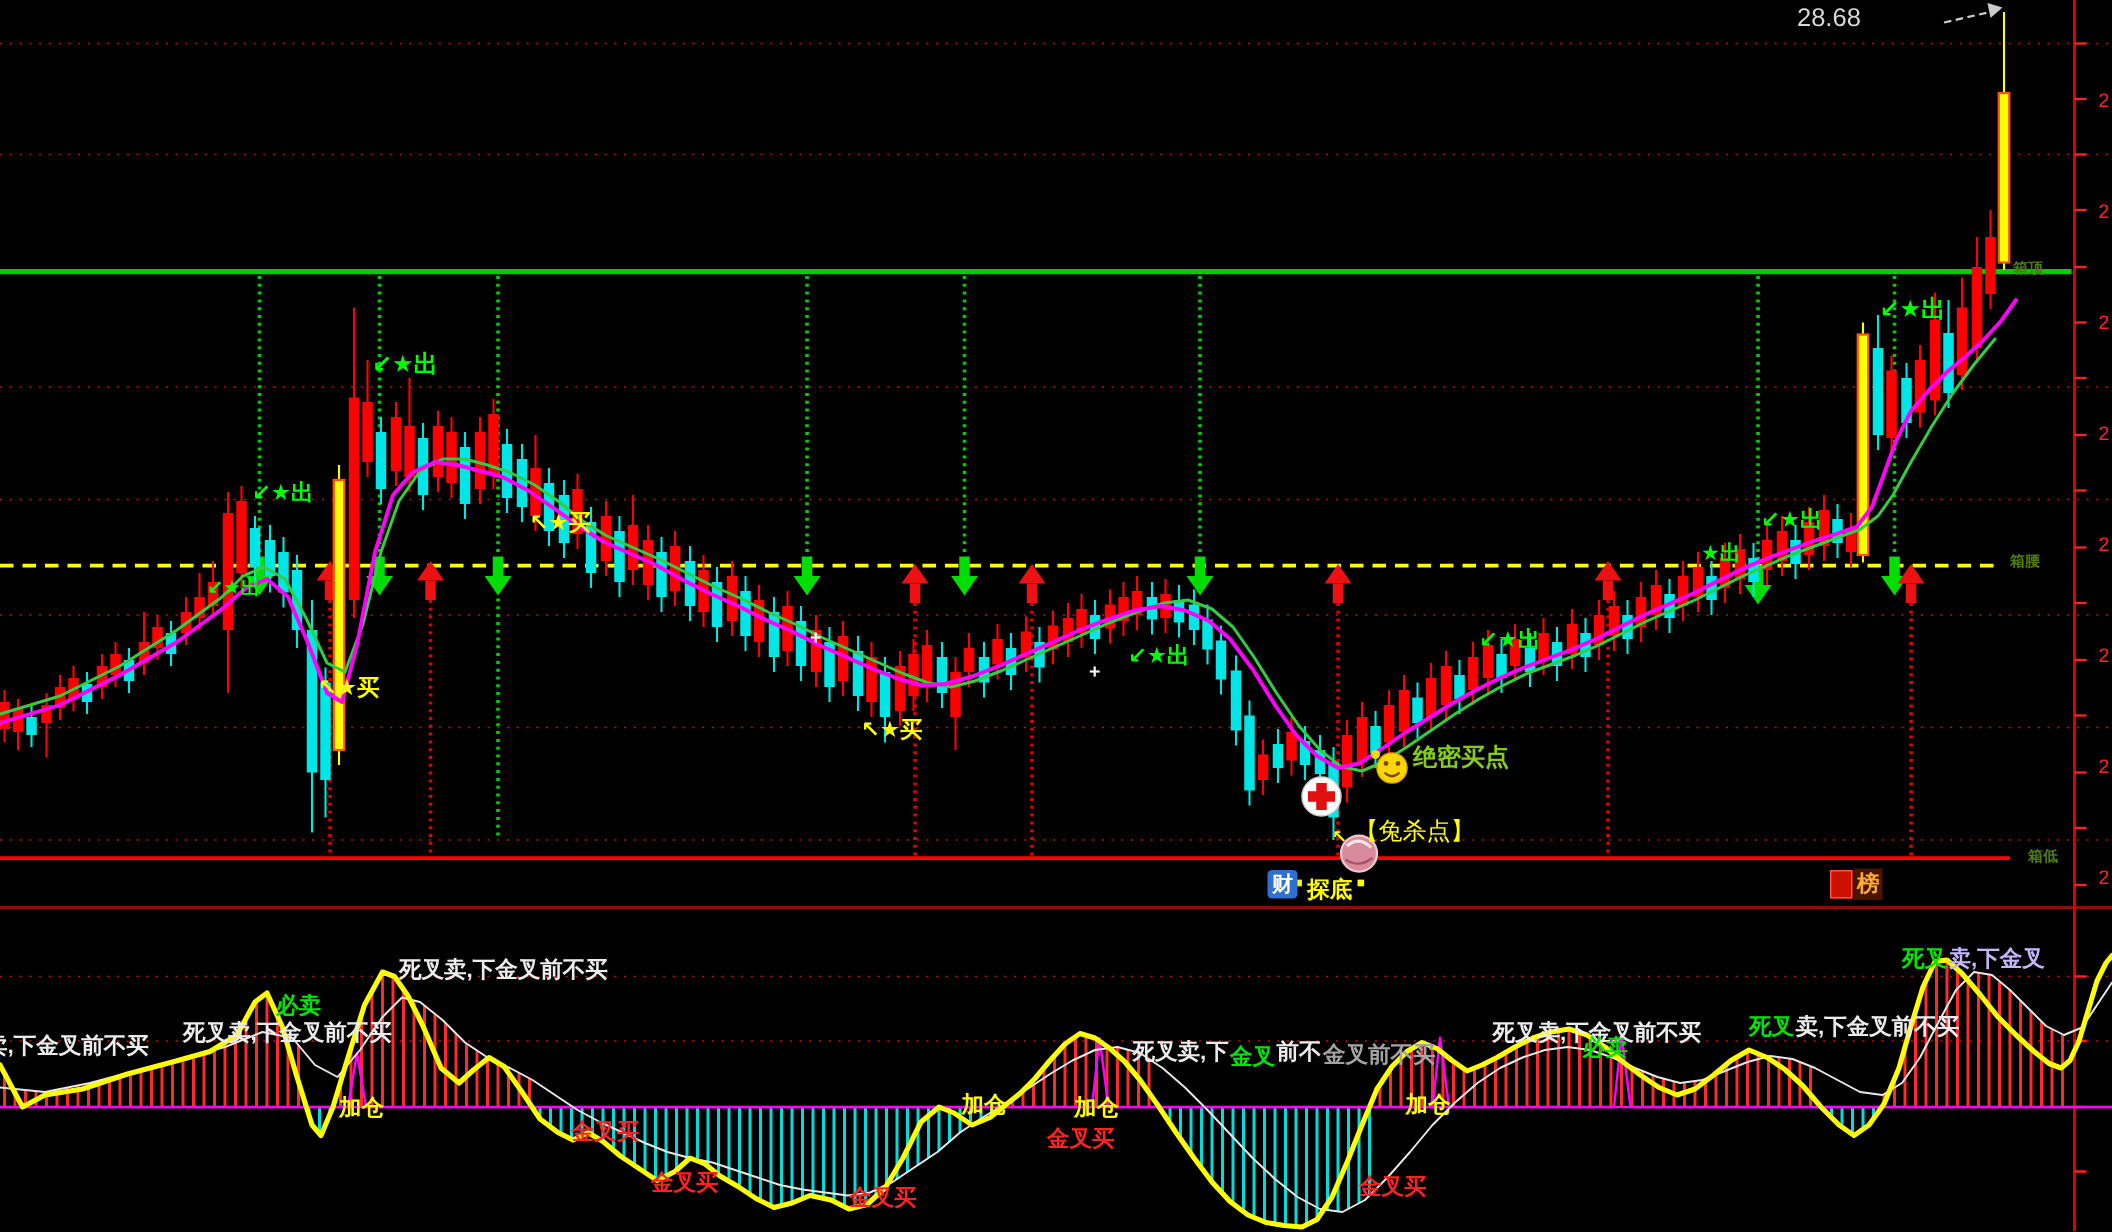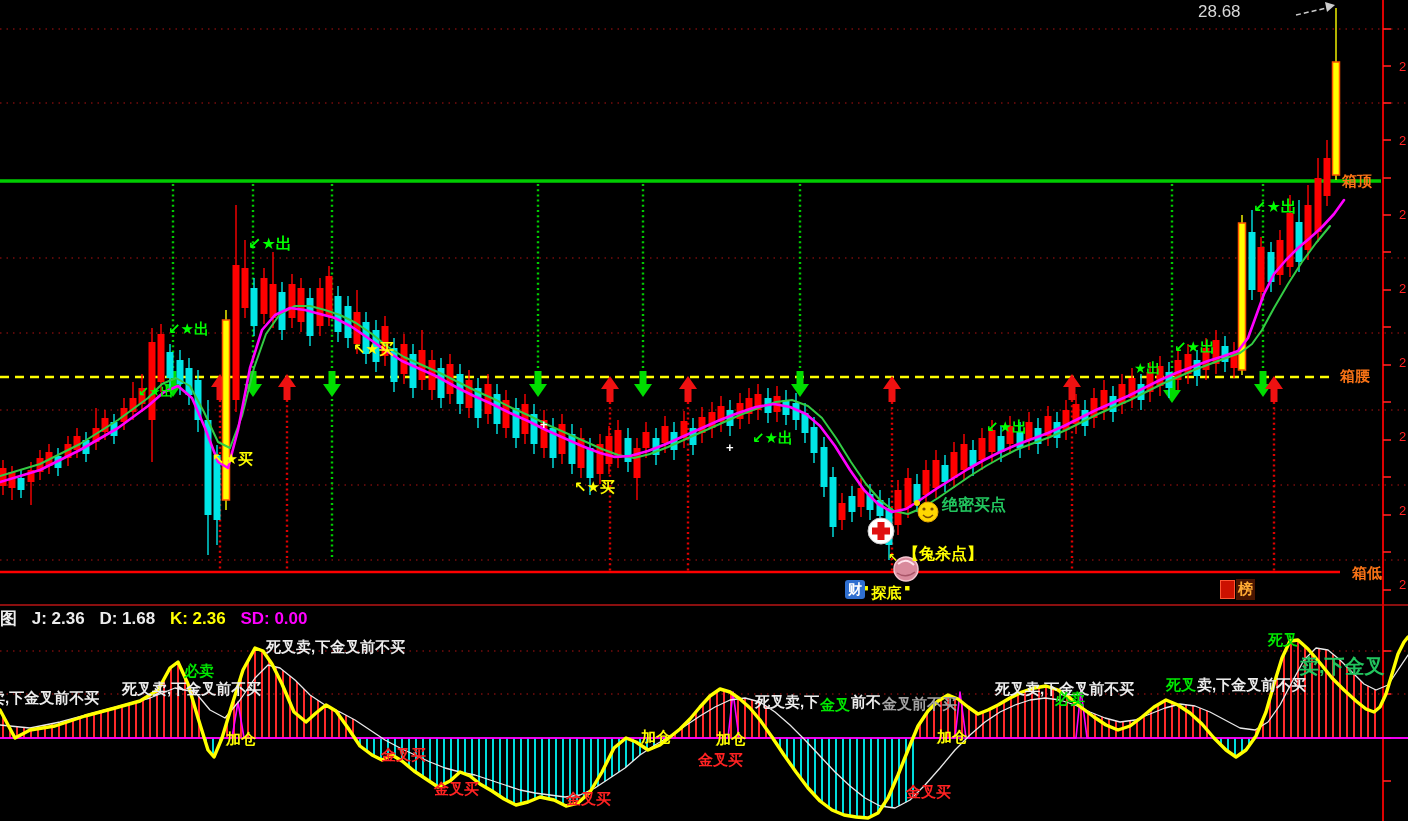--- a/index.html
+++ b/index.html
@@ -3,32 +3,32 @@
 <meta charset="utf-8">
 <style>
   html,body{margin:0;padding:0;background:#000;}
   .screen{position:relative;width:1408px;height:821px;background:#000;overflow:hidden;
           font-family:"Liberation Sans","DejaVu Sans",sans-serif;}
   #chart-svg{position:absolute;left:0;top:0;}
   .lbl{position:absolute;line-height:1;white-space:nowrap;font-weight:bold;}
   .kdj-header{position:absolute;left:0;top:607px;font-size:17px;font-weight:bold;letter-spacing:0;}
   .kdj-header span{margin-right:10px;}
   .price-label{position:absolute;left:1198px;top:2px;color:#d8d8d8;font-size:17px;font-weight:normal;}
-  .box-label{position:absolute;color:#f97316;font-size:15px;font-weight:bold;}
+  .box-label{position:absolute;color:#4d7c0f;font-size:10px;font-weight:bold;}
   .tag-cai{position:absolute;left:845px;top:580px;width:20px;height:19px;background:#2f6fd0;border-radius:3px;
            color:#fff;font-size:14px;font-weight:bold;text-align:center;line-height:19px;}
   .tag-bang{position:absolute;left:1220px;top:579px;display:flex;align-items:center;}
   .tag-bang .flame{width:13px;height:17px;background:#cc1100;border:1px solid #ff5533;margin-right:1px;}
   .tag-bang .bang-char{background:#4a1500;color:#ffaa33;font-size:15px;font-weight:bold;padding:1px 2px;}
   .probe-row{position:absolute;left:860px;top:573px;display:flex;align-items:center;color:#ffff00;}
   .probe-row .sq{font-size:9px;margin:0 3px;}
   .probe-row .tx{font-size:15px;font-weight:bold;margin-top:11px;}
   .kill-arrow{position:absolute;left:888px;top:551px;color:#ffff00;font-size:12px;font-weight:bold;}
-  .kill-point{position:absolute;left:903px;top:544px;color:#ffff00;font-size:16px;font-weight:bold;}
-  .secret-buy{position:absolute;left:942px;top:495px;color:#22c55e;font-size:16px;font-weight:bold;text-align:center;}
+  .kill-point{position:absolute;left:903px;top:544px;color:#ffff00;font-size:16px;font-weight:normal;}
+  .secret-buy{position:absolute;left:942px;top:495px;color:#84cc16;font-size:16px;font-weight:bold;text-align:center;}
 </style>
 </head>
 <body>
 
 <div class="screen">
 
   <svg id="chart-svg" width="1408" height="821" viewBox="0 0 1408 821">
       <g>
         <line x1="0" y1="29" x2="1408" y2="29" stroke="#b01212" stroke-width="1" stroke-dasharray="1.5,5"></line>
         <line x1="0" y1="103" x2="1408" y2="103" stroke="#b01212" stroke-width="1" stroke-dasharray="1.5,5"></line>
@@ -674,21 +674,21 @@
       <div class="lbl" style="left: 820px; top: 697px; color: rgb(0, 230, 0); font-size: 15px;">金叉</div>
       <div class="lbl" style="left: 851px; top: 694px; color: rgb(236, 236, 236); font-size: 15px;">前不</div>
       <div class="lbl" style="left: 882px; top: 696px; color: #a3a3a3; font-size: 15px;">金叉前不买</div>
       <div class="lbl" style="left: 937px; top: 729px; color: rgb(255, 255, 0); font-size: 15px;">加仓</div>
       <div class="lbl" style="left: 906px; top: 784px; color: rgb(255, 34, 34); font-size: 15px;">金叉买</div>
       <div class="lbl" style="left: 995px; top: 681px; color: rgb(236, 236, 236); font-size: 15px;">死叉卖,下金叉前不买</div>
       <div class="lbl" style="left: 1055px; top: 691px; color: rgb(0, 230, 0); font-size: 15px;">必卖</div>
       <div class="lbl" style="left: 1166px; top: 677px; color: rgb(0, 230, 0); font-size: 15px;">死叉</div>
       <div class="lbl" style="left: 1197px; top: 677px; color: rgb(236, 236, 236); font-size: 15px;">卖,下金叉前不买</div>
       <div class="lbl" style="left: 1268px; top: 632px; color: rgb(0, 230, 0); font-size: 15px;">死叉</div>
-      <div class="lbl" style="left: 1299px; top: 632px; color: #22c55e; font-size: 20px; margin-top: 24px;">卖,下金叉</div>
+      <div class="lbl" style="left: 1299px; top: 632px; color: #c4b5fd; font-size: 15px;">卖,下金叉</div>
     </div>
 
   <div class="price-label">28.68</div>
   <div class="box-label" style="left:1342px;top:172px;">箱顶</div>
   <div class="box-label" style="left:1340px;top:367px;">箱腰</div>
   <div class="box-label" style="left:1342px;top:564px;margin-left:10px;">箱低</div>
 
   <div class="secret-buy" style="left: 942px; top: 495px;">绝密买点</div>
   <div class="kill-arrow">↖</div>
   <div class="kill-point">【兔杀点】</div>
@@ -699,21 +699,14 @@
     <span class="sq">■</span>
   </div>
 
   <div class="tag-cai">财</div>
 
   <div class="tag-bang">
     <span class="flame"></span>
     <span class="bang-char">榜</span>
   </div>
 
-  <div class="kdj-header">
-    <span style="color:#ececec;">图</span>
-    <span style="color:#ececec;">J: 2.36</span>
-    <span style="color:#ececec;">D: 1.68</span>
-    <span style="color:#ffff00;">K: 2.36</span>
-    <span style="color:#ff00ff;">SD: 0.00</span>
-  </div>
 
 </div>
 
 </body></html>

